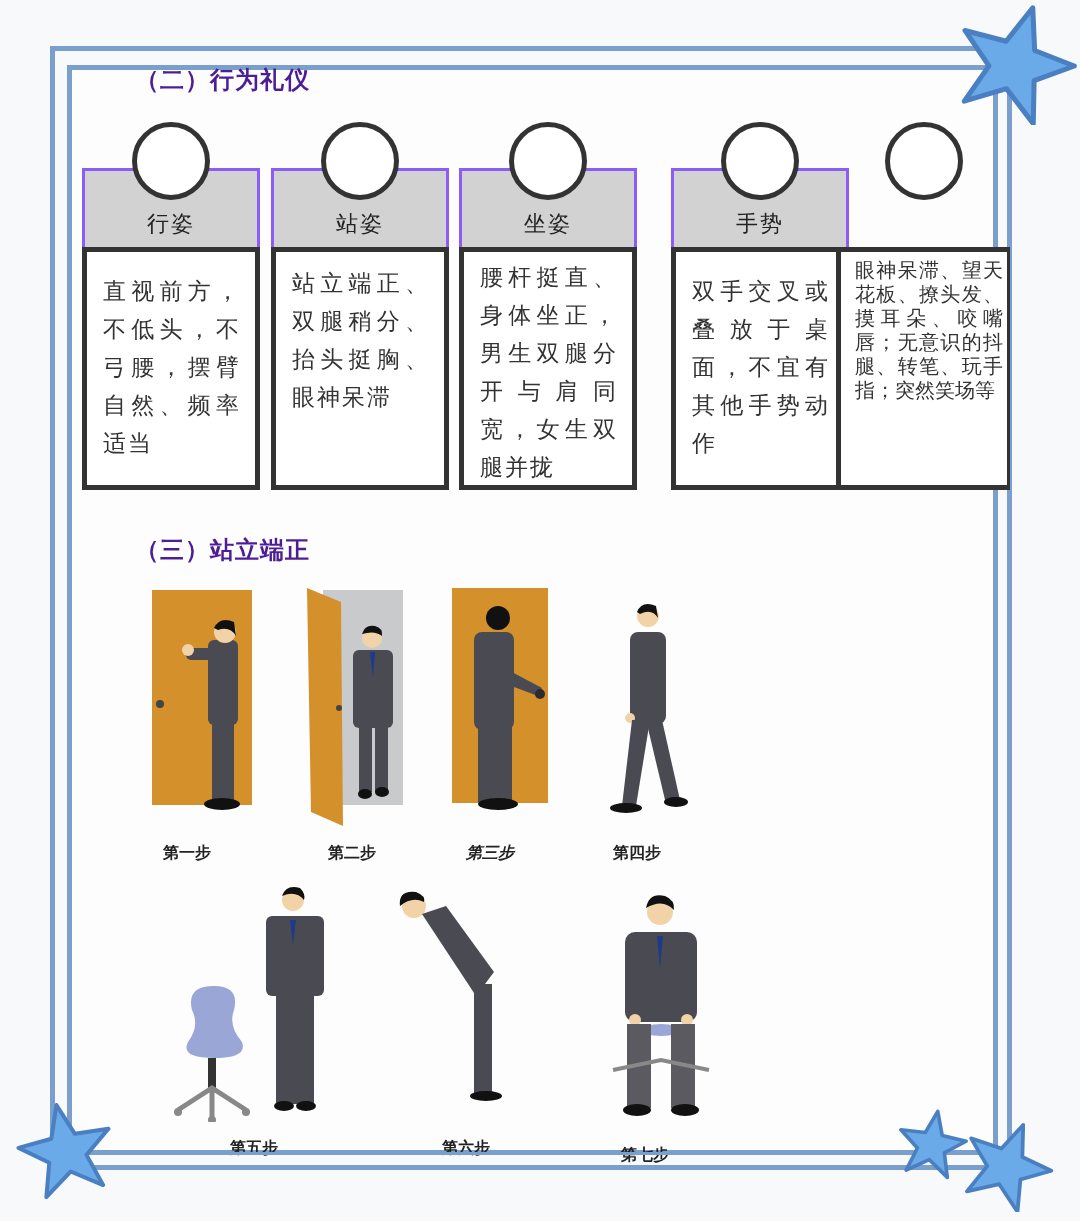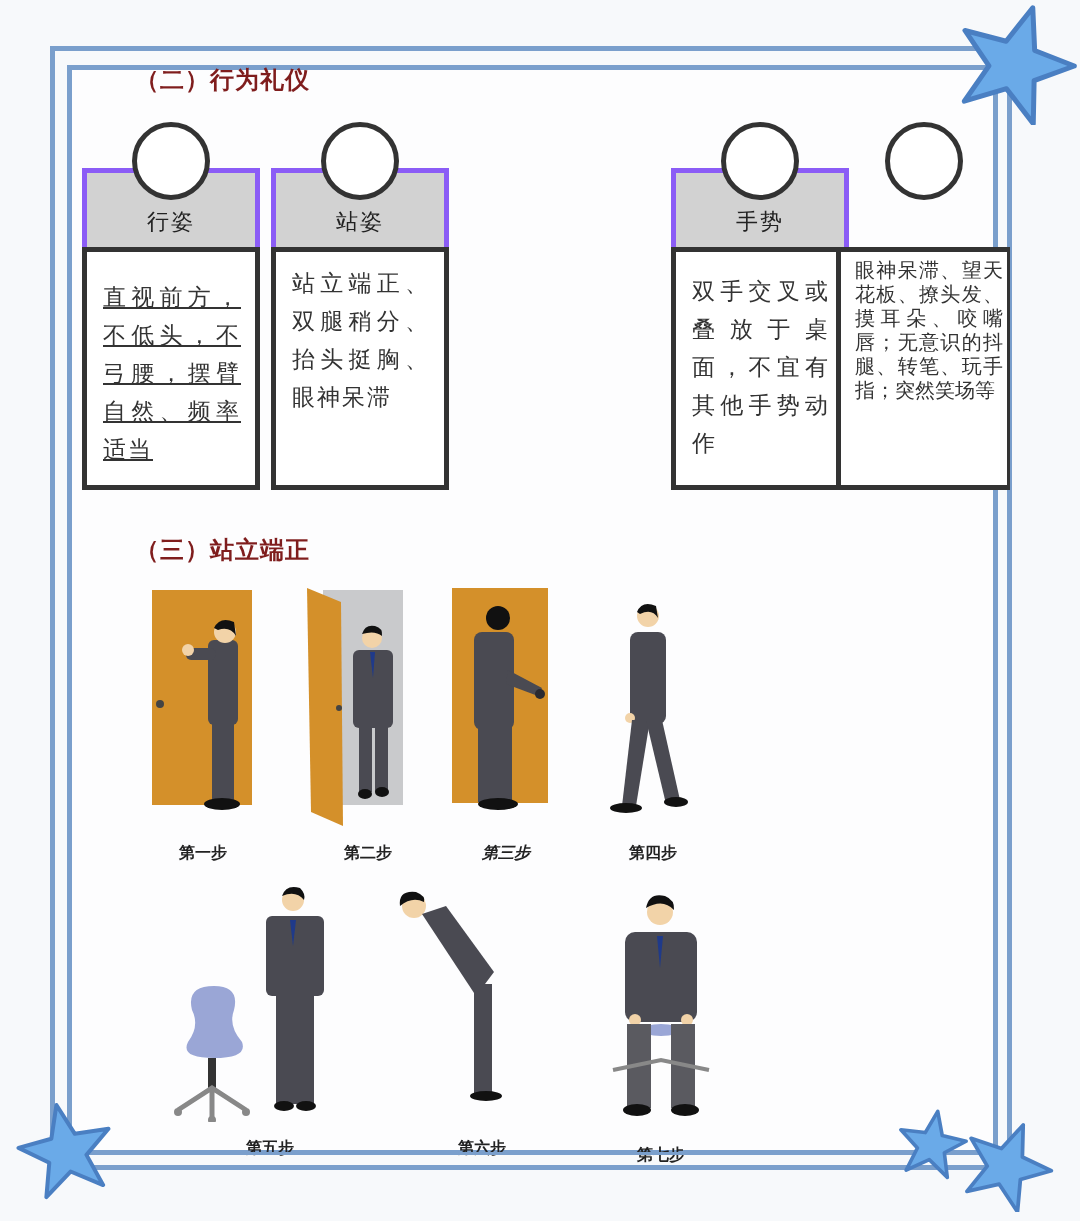--- a/index.html
+++ b/index.html
@@ -11,68 +11,73 @@
     }
     .frame-outer {
       position: absolute; left: 50px; top: 46px; width: 962px; height: 1124px;
       border: 5px solid #7a9fcc; box-sizing: border-box;
     }
     .frame-inner {
       position: absolute; left: 67px; top: 65px; width: 931px; height: 1090px;
       border: 5px solid #7a9fcc; box-sizing: border-box; background: #fdfdfe;
     }
     .section-title {
-      position: absolute; font-size: 24px; font-weight: bold; color: #7f1d1d;
+      position: absolute; font-size: 24px; font-weight: bold; color: #4c1d95;
       letter-spacing: 1px;
     }
     .cards { position: absolute; left: 82px; top: 120px; width: 928px; height: 372px; overflow: hidden; }
     .card {
       position: absolute; top: 48px; width: 178px; height: 322px;
       box-sizing: border-box;
     }
     .card-head {
       position: absolute; left: 0; top: 0; width: 100%; height: 84px;
-      background: #d2d2d2; border: 5px solid #8b5cf6; box-sizing: border-box;
+      background: #d2d2d2; border: 3px solid #8b5cf6; box-sizing: border-box;
       display: flex; align-items: flex-end; justify-content: center; padding-bottom: 10px;
       font-size: 22px; color: #222; letter-spacing: 2px;
     }
     .card-circle {
       position: absolute; top: -46px; left: 50%; margin-left: -39px;
       width: 78px; height: 78px; border-radius: 50%; background: #fff;
       border: 5px solid #333; box-sizing: border-box; z-index: 2;
     }
     .card-body {
       position: absolute; left: 0; top: 79px; width: 100%; height: 243px;
       background: #fff; border: 5px solid #333; box-sizing: border-box;
       padding: 22px 14px 0 16px; font-size: 23px; line-height: 38px; color: #333;
       letter-spacing: 2px; text-align: justify;
     }
     .card-body.small { font-size: 20px; line-height: 24px; letter-spacing: 0; padding: 6px 4px 0 14px; }
     .step { position: absolute; text-align: center; }
-    .step-label { position: absolute; font-size: 16px; color: #222; font-weight: bold; width: 80px; text-align: center; }
+    .step-label { position: absolute; font-size: 16px; color: #222; font-weight: bold; width: 80px; }
     .star { position: absolute; }
   </style>
 </head>
 <body>
 
 <div class="frame-outer"></div>
 <div class="frame-inner"></div>
 
 <div class="section-title" style="left:135px; top:64px;">（二）行为礼仪</div>
 
 <div class="cards">
   <div class="card" style="left:0px;">
     <div class="card-circle"></div>
     <div class="card-head">行姿</div>
-    <div class="card-body" style="padding-top:26px;text-decoration:underline;">直视前方，不低头，不弓腰，摆臂自然、频率适当</div>
+    <div class="card-body" style="padding-top:20px;">直视前方，不低头，不弓腰，摆臂自然、频率适当</div>
   </div>
   <div class="card" style="left:189px;">
     <div class="card-circle"></div>
     <div class="card-head">站姿</div>
     <div class="card-body" style="padding-top:12px;">站立端正、双腿稍分、抬头挺胸、眼神呆滞</div>
+  </div>
+  <div class="card" style="left:377px;">
+    <div class="card-circle"></div>
+    <div class="card-head">坐姿</div>
+    <div class="card-body" style="padding-top:6px;">腰杆挺直、身体坐正，男生双腿分开与肩同宽，女生双腿并拢</div>
   </div>
   <div class="card" style="left:566px;margin-left:23px;">
     <div class="card-circle"></div>
     <div class="card-head">手势</div>
     <div class="card-body" style="padding-top:20px;">双手交叉或叠放于桌面，不宜有其他手势动作</div>
   </div>
   <div class="card" style="left:754px; width:190px;">
     <div class="card-circle" style="left:88px;"></div>
     <div class="card-body small" style="width:176px;">眼神呆滞、望天花板、撩头发、摸耳朵、咬嘴唇；无意识的抖腿、转笔、玩手指；突然笑场等</div>
   </div>

